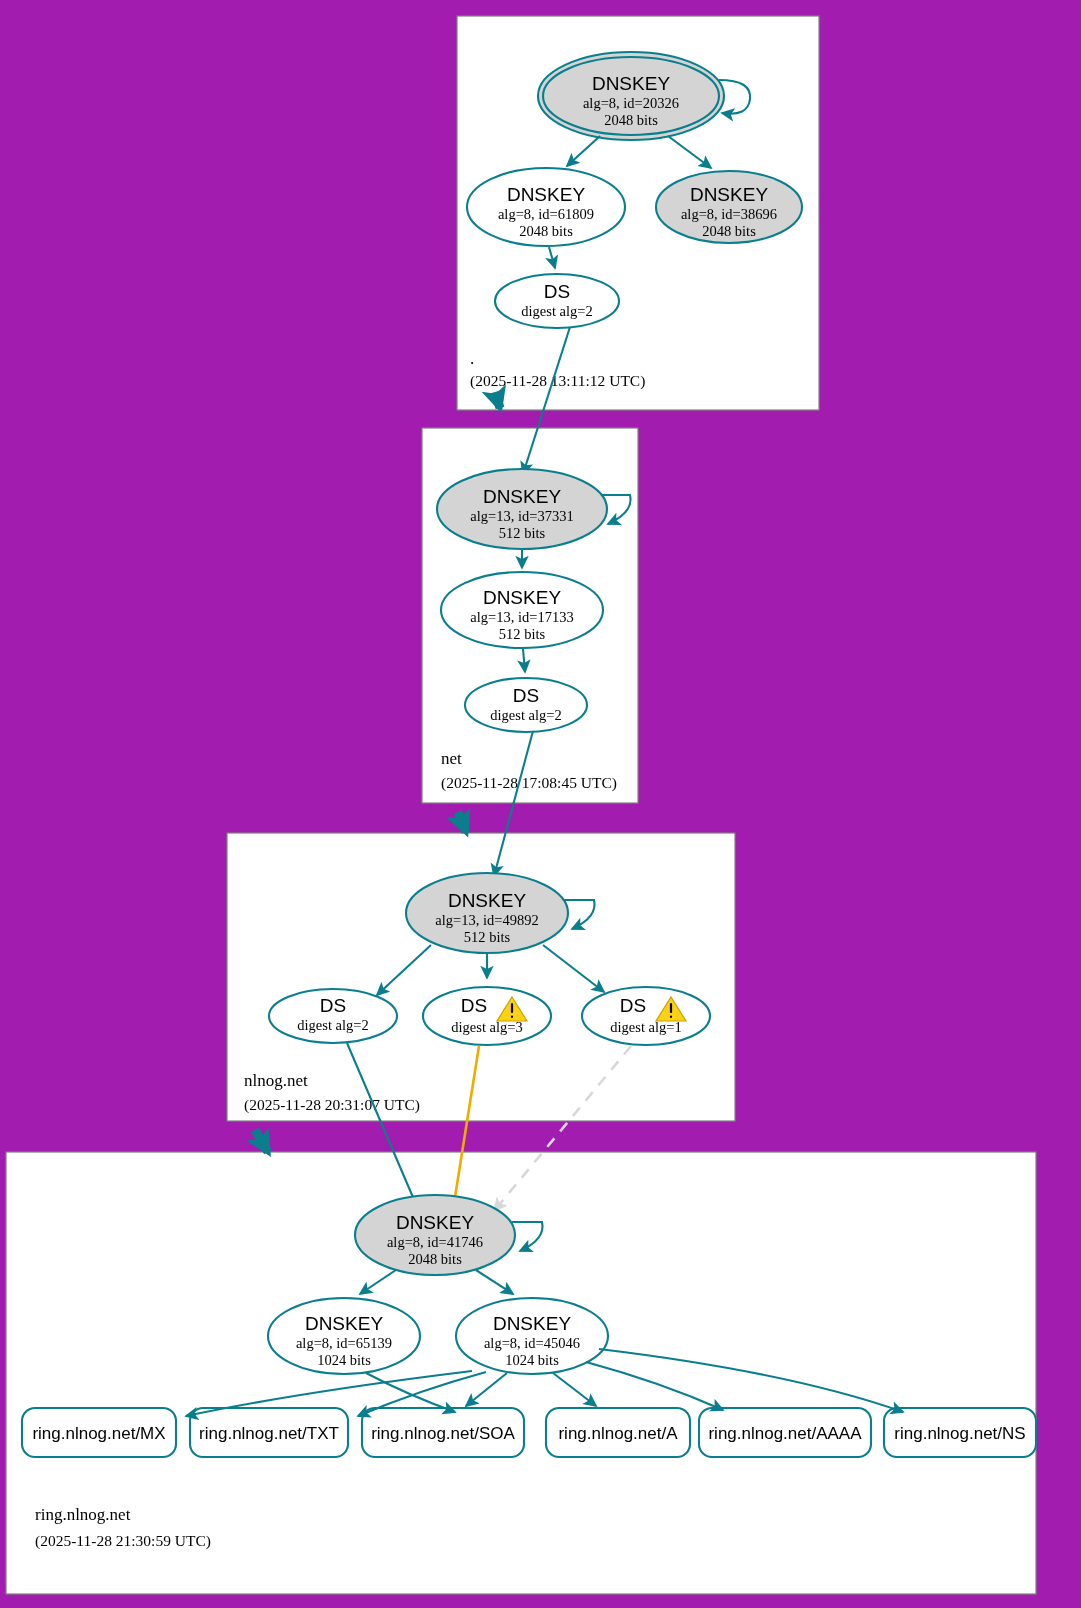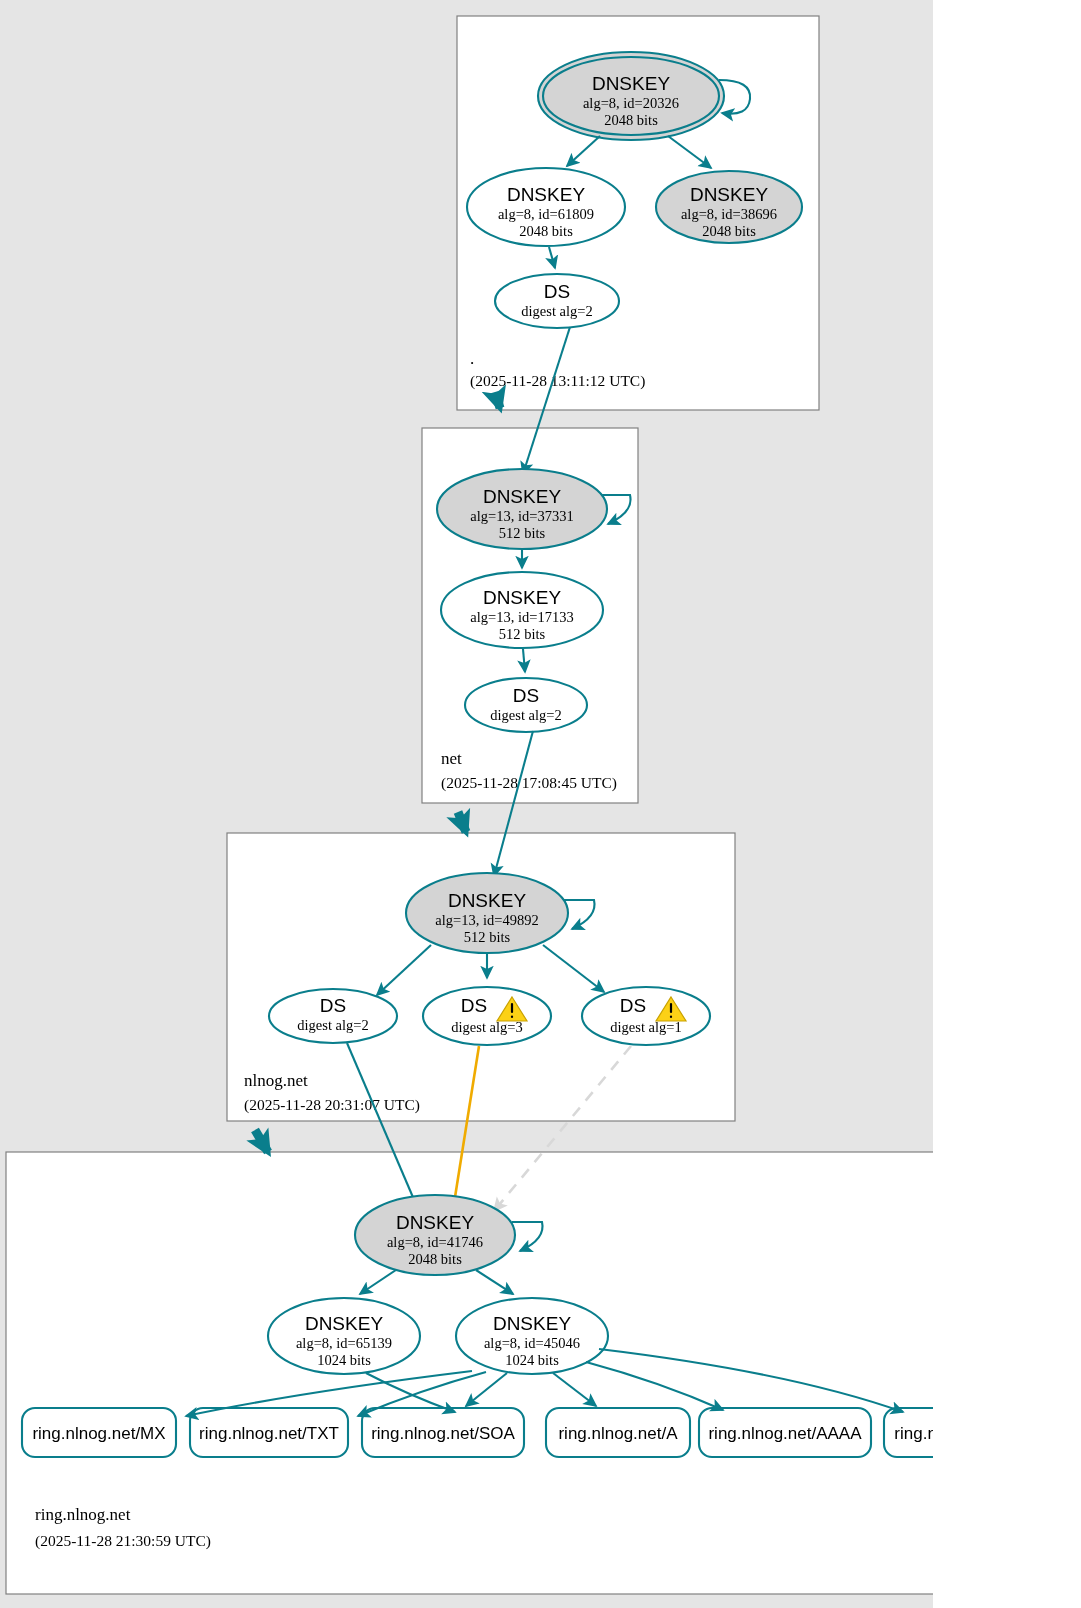--- a/index.html
+++ b/index.html
@@ -5,24 +5,24 @@
   html, body {
     margin: 0;
     padding: 0;
     background: #ffffff;
   }
   body {
     font-family: "Liberation Serif", serif;
   }
   #diagram-root {
     position: relative;
-    width: 933px;
+    width: 1081px;
     height: 1608px;
     overflow: hidden;
-    background: #e5e5e5;
+    background: #a21caf;
   }
   svg#dnssec-graph {
     display: block;
     width: 1081px;
     height: 1608px;
   }
   .zone-box {
     fill: #ffffff;
     stroke: #808080;
     stroke-width: 1.2;

